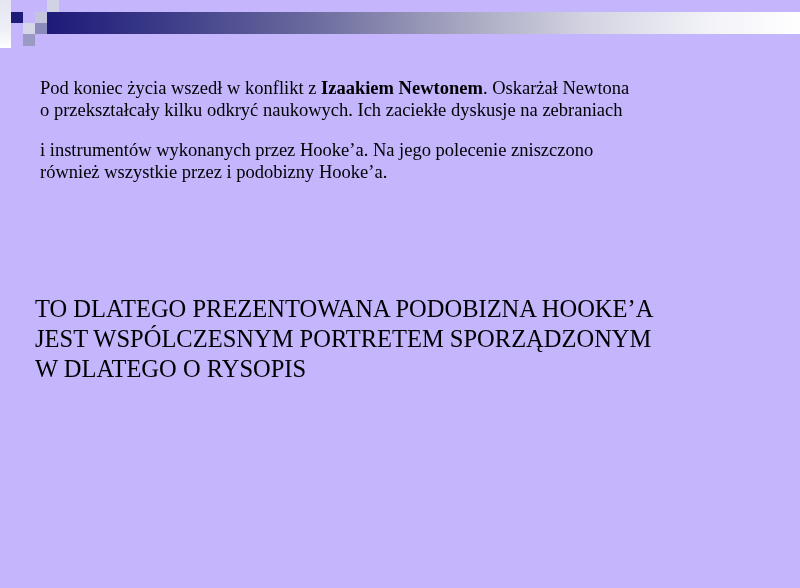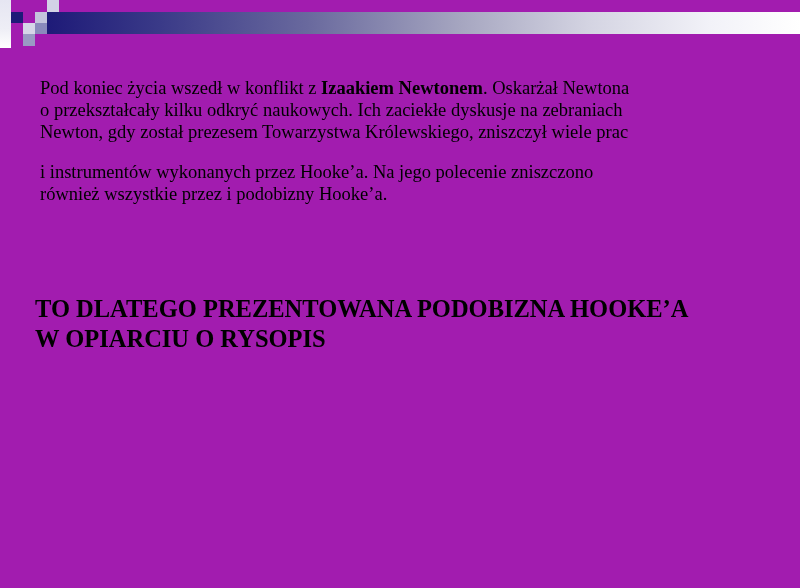--- a/index.html
+++ b/index.html
@@ -12,21 +12,21 @@
       height: 588px;
       position: relative;
       overflow: hidden;
       font-family: "Liberation Serif", "DejaVu Serif", serif;
       color: #000000;
     }
     .slide {
       position: absolute;
       left: 0; top: 0;
       width: 800px; height: 588px;
-      background: #a21caf;
+      background: #c4b5fd;
     }
     
     .deco {
       position: absolute;
       left: 0; top: 0;
       width: 800px; height: 50px;
     }
     .sq { position: absolute; }
     .left-fade {
       position: absolute;
@@ -58,21 +58,21 @@
       margin-top: 18px;
     }
     .para b { font-weight: bold; }
     .heading {
       position: absolute;
       left: 35px;
       top: 294px;
       width: 760px;
       font-size: 24.5px;
       line-height: 30px;
-      font-weight: bold;
+      font-weight: normal;
       margin: 0;
     }
     .heading .line {
       display: block;
       white-space: nowrap;
     }
   </style>
 </head>
 <body>
 
@@ -85,23 +85,23 @@
     <div class="sq" style="left:35px;top:12px;width:12px;height:11px;background:#c4c4dc;"></div>
     <div class="sq" style="left:23px;top:23px;width:12px;height:11px;background:#d6d6e8;"></div>
     <div class="sq" style="left:35px;top:23px;width:12px;height:11px;background:#8a8abc;"></div>
     <div class="sq" style="left:23px;top:34px;width:12px;height:12px;background:#9a9ac4;"></div>
     <div class="bar"></div>
   </div>
 
   <p class="para">
     <span class="line"><span>Pod koniec życia wszedł w konflikt z </span><b>Izaakiem Newtonem</b><span>. Oskarżał Newtona</span></span>
     <span class="line">o przekształcały kilku odkryć naukowych. Ich zaciekłe dyskusje na zebraniach</span>
-    <span class="line">Newton, gdy został prezesem Towarzystwa Królewskiego, zniszczył wiele prac</span>
     <span class="line gap">i instrumentów wykonanych przez Hooke’a. Na jego polecenie zniszczono</span>
     <span class="line">również wszystkie przez i podobizny Hooke’a.</span>
   </p>
 
   <h2 class="heading">
     <span class="line">TO DLATEGO PREZENTOWANA PODOBIZNA HOOKE’A</span>
-    <span class="line">W OPIARCIU O RYSOPIS</span>
+    <span class="line">JEST WSPÓLCZESNYM PORTRETEM SPORZĄDZONYM</span>
+    <span class="line">W DLATEGO O RYSOPIS</span>
   </h2>
 
 </div>
 
 </body></html>

